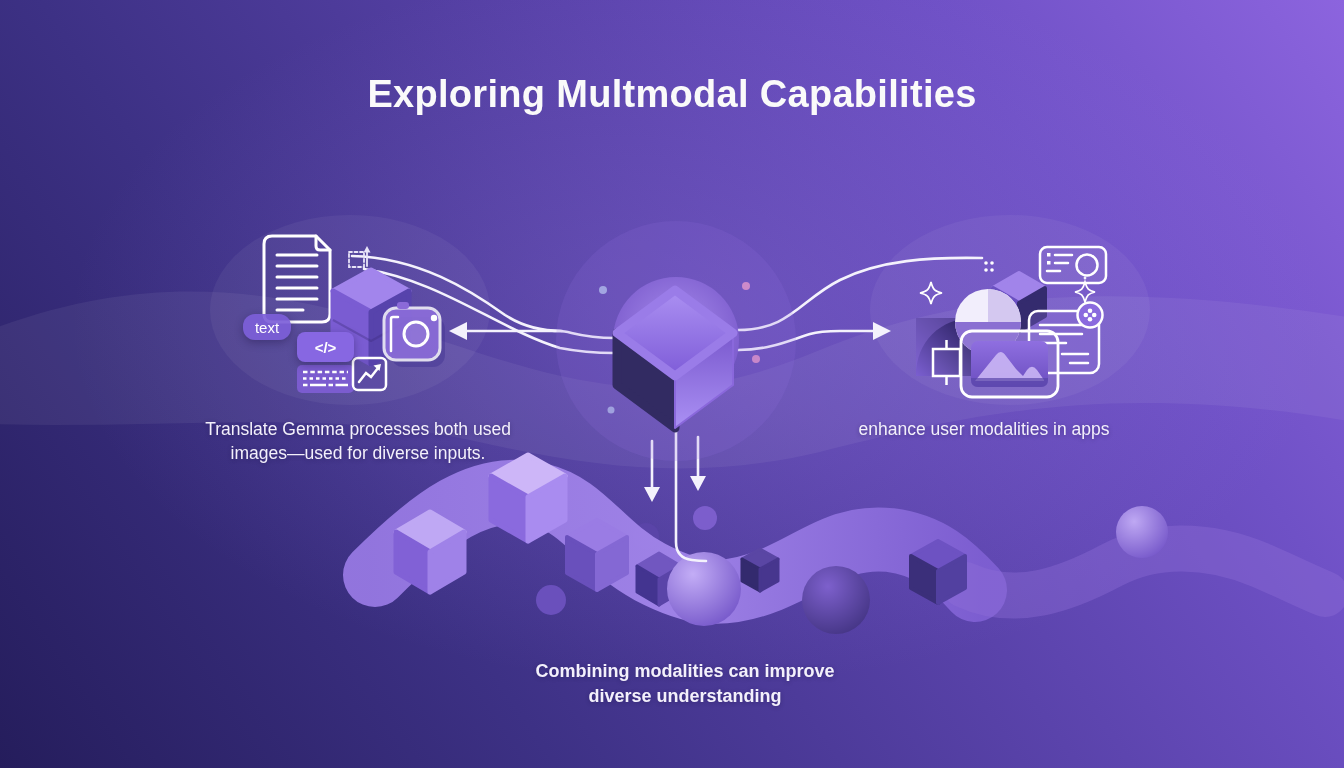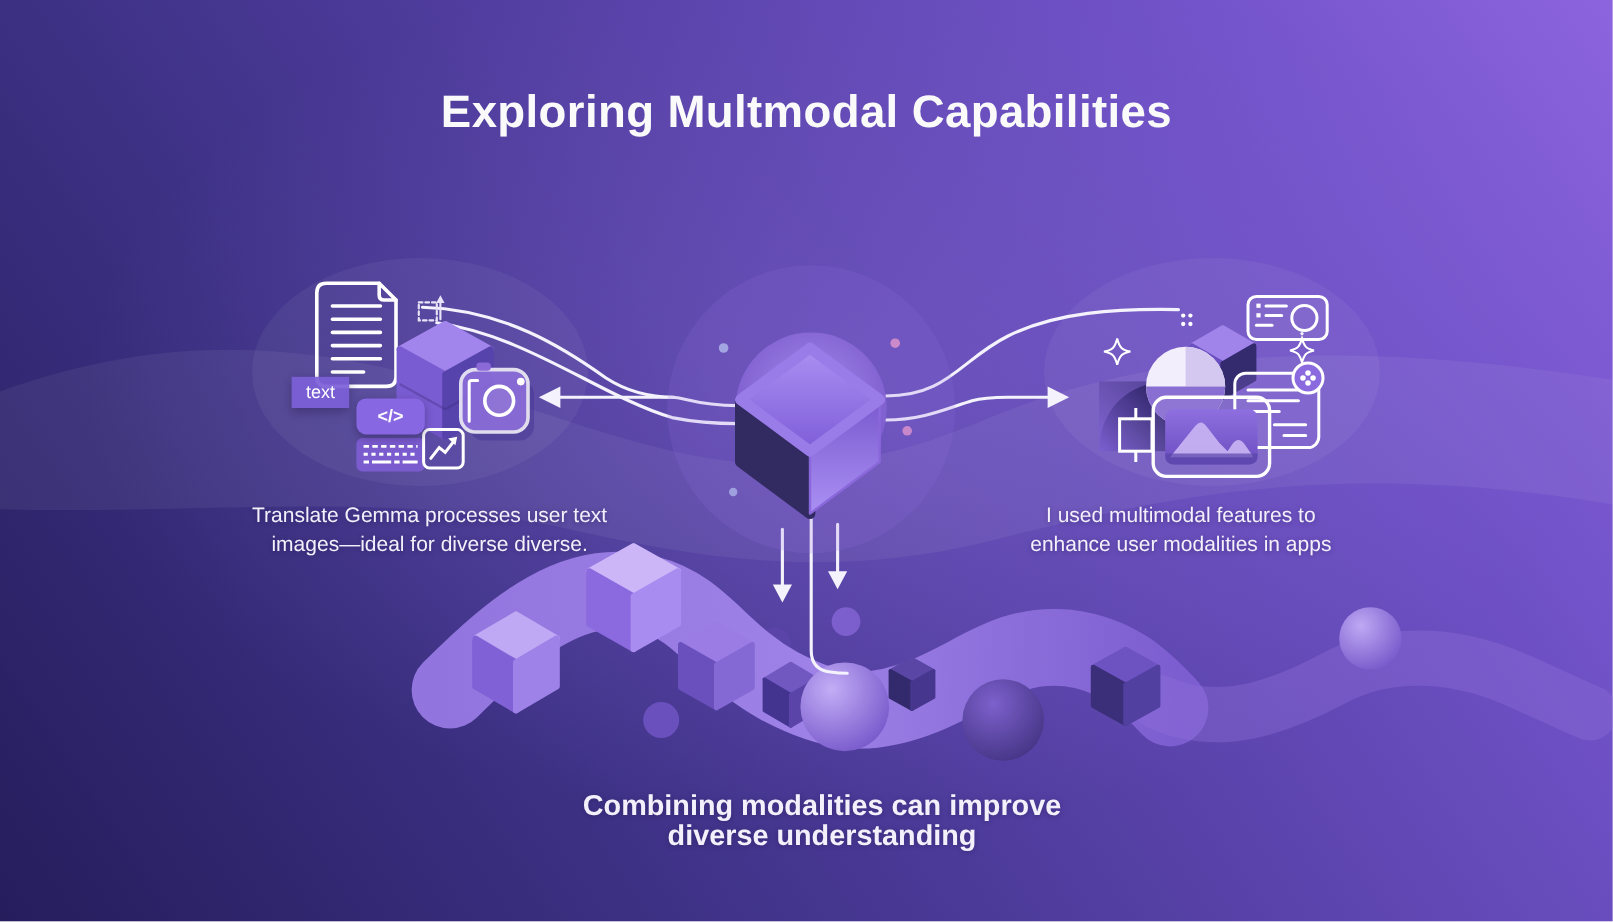--- a/index.html
+++ b/index.html
@@ -14,24 +14,24 @@
   .title{
     position:absolute;left:0;top:73px;width:1344px;text-align:center;
     font-size:38px;font-weight:700;color:#fafafa;letter-spacing:.3px;
   }
   .caption{
     position:absolute;text-align:center;color:#f3f0fb;font-weight:500;
     font-size:17.5px;line-height:24px;text-shadow:0 1px 4px rgba(30,20,70,.35);
   }
   .caption.left{left:176px;top:417px;width:364px;}
   .caption.right{left:802px;top:417px;width:364px;}
-  .caption.bottom{left:480px;top:659px;width:410px;font-size:24px;font-weight:700;line-height:25px;}
+  .caption.bottom{left:480px;top:659px;width:410px;font-size:18px;font-weight:700;line-height:25px;}
   .chip{
     position:absolute;display:flex;align-items:center;justify-content:center;
-    color:#fff;border-radius:0;box-shadow:0 3px 8px rgba(25,15,60,.35);
+    color:#fff;border-radius:12px;box-shadow:0 3px 8px rgba(25,15,60,.35);
   }
   .chip.text-chip{left:243px;top:314px;width:48px;height:26px;background:rgba(124,94,216,.92);font-size:15px;}
   .chip.code-chip{left:297px;top:332px;width:57px;height:30px;background:#8767e2;font-size:15px;font-weight:700;border-radius:8px;}
 </style>
 </head>
 <body>
 <div class="canvas">
 
 <svg class="art" width="1344" height="768" viewBox="0 0 1344 768">
   <defs>
@@ -248,26 +248,25 @@
       <rect x="971" y="341" width="77" height="46" rx="7" fill="url(#gImg)"></rect>
       <path d="M 975,381 L 996,355 Q 1001,348.5 1006,356 L 1016,369 L 1023,376 L 1027,370 Q 1032,363.5 1037,370 L 1044,380 L 1044,381 Z" fill="#cab6f4" opacity=".9"></path>
       <path d="M 971,378 h 77 v 2 q 0,7 -7,7 h -63 q -7,0 -7,-7 Z" fill="#5846a8" opacity=".7"></path>
     </g>
   </g>
 </svg>
 
 <div class="title">Exploring Multmodal Capabilities</div>
 
 <div class="caption left">
-  <div>Translate Gemma processes user text</div>
-  <div>images—ideal for diverse diverse.</div>
+  <div>Translate Gemma processes both used</div>
+  <div>images—used for diverse inputs.</div>
 </div>
 
 <div class="caption right">
-  <div>I used multimodal features to</div>
   <div>enhance user modalities in apps</div>
 </div>
 
 <div class="caption bottom">
   <div>Combining modalities can improve</div>
   <div>diverse understanding</div>
 </div>
 
 <div class="chip text-chip">text</div>
 <div class="chip code-chip">&lt;/&gt;</div>

